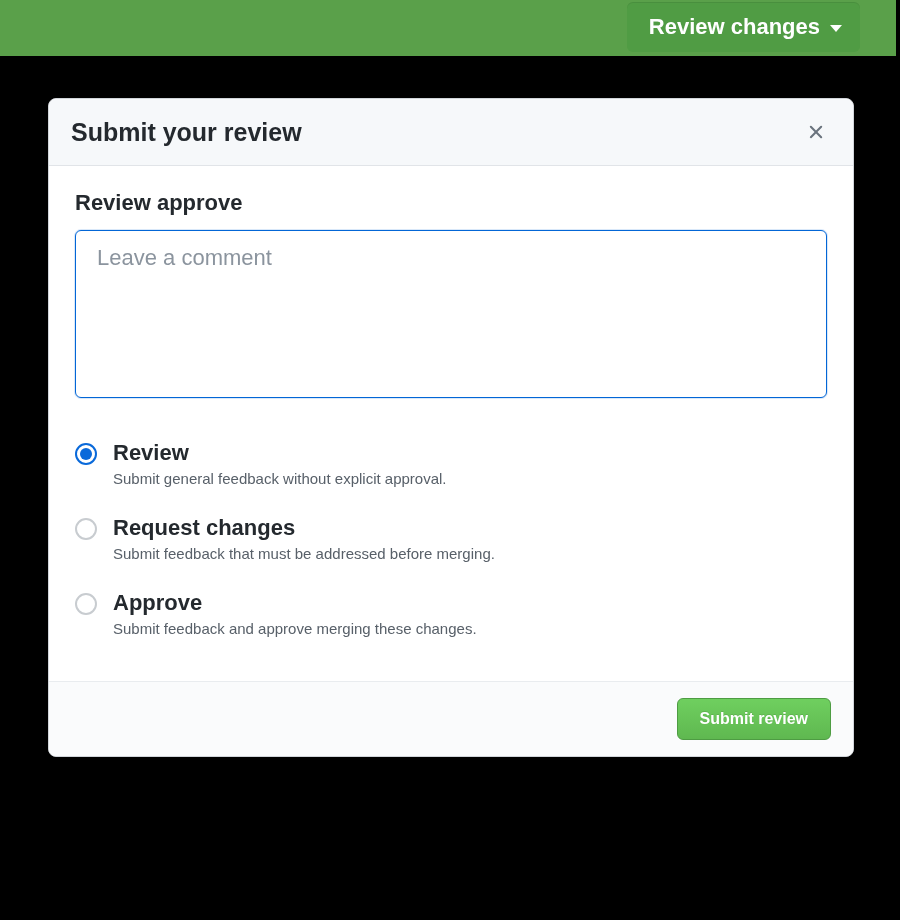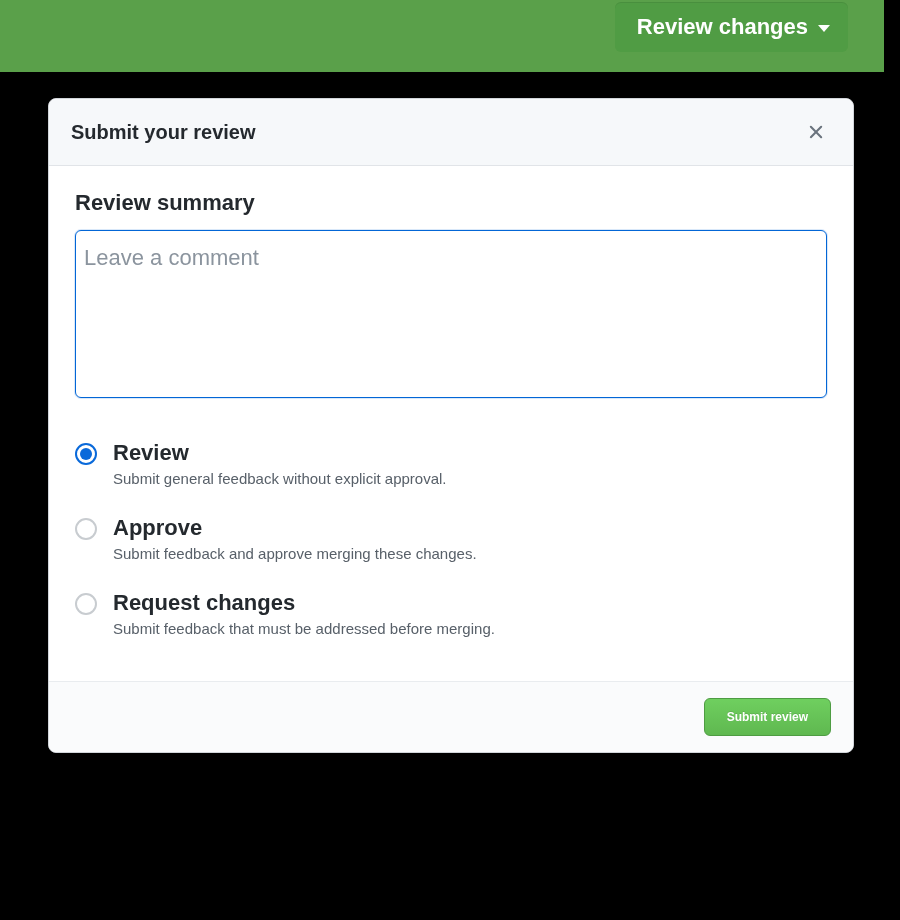--- a/index.html
+++ b/index.html
@@ -5,22 +5,22 @@
     * { box-sizing: border-box; margin: 0; padding: 0; }
     body {
       font-family: -apple-system, BlinkMacSystemFont, "Segoe UI", Helvetica, Arial, sans-serif;
       background: #000;
       width: 900px;
       height: 920px;
       position: relative;
     }
     .topbar {
       position: absolute;
-      top: 0; left: 0; right: 16px;
-      height: 72px;
+      top: 0; left: 0; right: 4px;
+      height: 56px;
       background: #5aa04a;
       display: flex;
       justify-content: flex-end;
       align-items: flex-start;
     }
     .review-changes-btn {
       background: #509c44;
       color: #fff;
       border: none;
       border-radius: 6px;
@@ -56,21 +56,21 @@
     }
     .panel-header {
       background: #f6f8fa;
       border-bottom: 1px solid #e1e4e8;
       padding: 18px 22px;
       display: flex;
       justify-content: space-between;
       align-items: center;
     }
     .panel-title {
-      font-size: 20px;
+      font-size: 25px;
       font-weight: 600;
       color: #24292e;
     }
     .close-btn {
       background: none;
       border: none;
       cursor: pointer;
       padding: 4px;
       color: #6a737d;
     }
@@ -82,21 +82,21 @@
       font-size: 22px;
       font-weight: 700;
       color: #24292e;
       margin-bottom: 14px;
     }
     .comment-box {
       width: 100%;
       height: 168px;
       border: 1px solid #0366d6;
       border-radius: 6px;
-      padding: 14px 8px;
+      padding: 14px 21px;
       font-size: 22px;
       font-family: inherit;
       color: #15803d;
       resize: none;
       outline: none;
       box-shadow: 0 0 0 1px rgba(3,102,214,0.15);
     }
     .comment-box::placeholder { color: #8b949e; }
     .options {
       margin-top: 28px;
@@ -144,21 +144,21 @@
       border-top: 1px solid #e9ecef;
       background: #fafbfc;
       padding: 16px 22px;
       display: flex;
       justify-content: flex-end;
     }
     .submit-btn {
       background: linear-gradient(#6fcf5f, #5fb850);
       border: 1px solid #4e9c43;
       color: #fff;
-      font-size: 12px;
+      font-size: 16px;
       font-weight: 600;
       padding: 11px 22px;
       border-radius: 6px;
       cursor: pointer;
       text-shadow: 0 -1px 0 rgba(0,0,0,0.1);
     }
   </style>
 </head>
 <body>
 
@@ -173,43 +173,43 @@
   <div class="panel-header">
     <div class="panel-title">Submit your review</div>
     <button class="close-btn">
       <svg width="22" height="22" viewBox="0 0 16 16">
           <path fill="#6a737d" d="M3.72 3.72a.75.75 0 011.06 0L8 6.94l3.22-3.22a.75.75 0 111.06 1.06L9.06 8l3.22 3.22a.75.75 0 11-1.06 1.06L8 9.06l-3.22 3.22a.75.75 0 01-1.06-1.06L6.94 8 3.72 4.78a.75.75 0 010-1.06z"></path>
         </svg>
     </button>
   </div>
 
   <div class="panel-body">
-    <div class="section-label">Review summary</div>
+    <div class="section-label">Review approve</div>
     <textarea class="comment-box" placeholder="Leave a comment" style=""></textarea>
 
     <div class="options">
       <label class="option">
         <span class="radio checked"></span>
         <span class="option-text">
           <div class="option-title">Review</div>
           <div class="option-desc">Submit general feedback without explicit approval.</div>
         </span>
       </label>
       <label class="option">
         <span class="radio"></span>
         <span class="option-text">
-          <div class="option-title">Approve</div>
-          <div class="option-desc">Submit feedback and approve merging these changes.</div>
+          <div class="option-title">Request changes</div>
+          <div class="option-desc">Submit feedback that must be addressed before merging.</div>
         </span>
       </label>
       <label class="option">
         <span class="radio"></span>
         <span class="option-text">
-          <div class="option-title">Request changes</div>
-          <div class="option-desc">Submit feedback that must be addressed before merging.</div>
+          <div class="option-title">Approve</div>
+          <div class="option-desc">Submit feedback and approve merging these changes.</div>
         </span>
       </label>
     </div>
   </div>
 
   <div class="panel-footer">
     <button class="submit-btn">Submit review</button>
   </div>
 </div>
 

